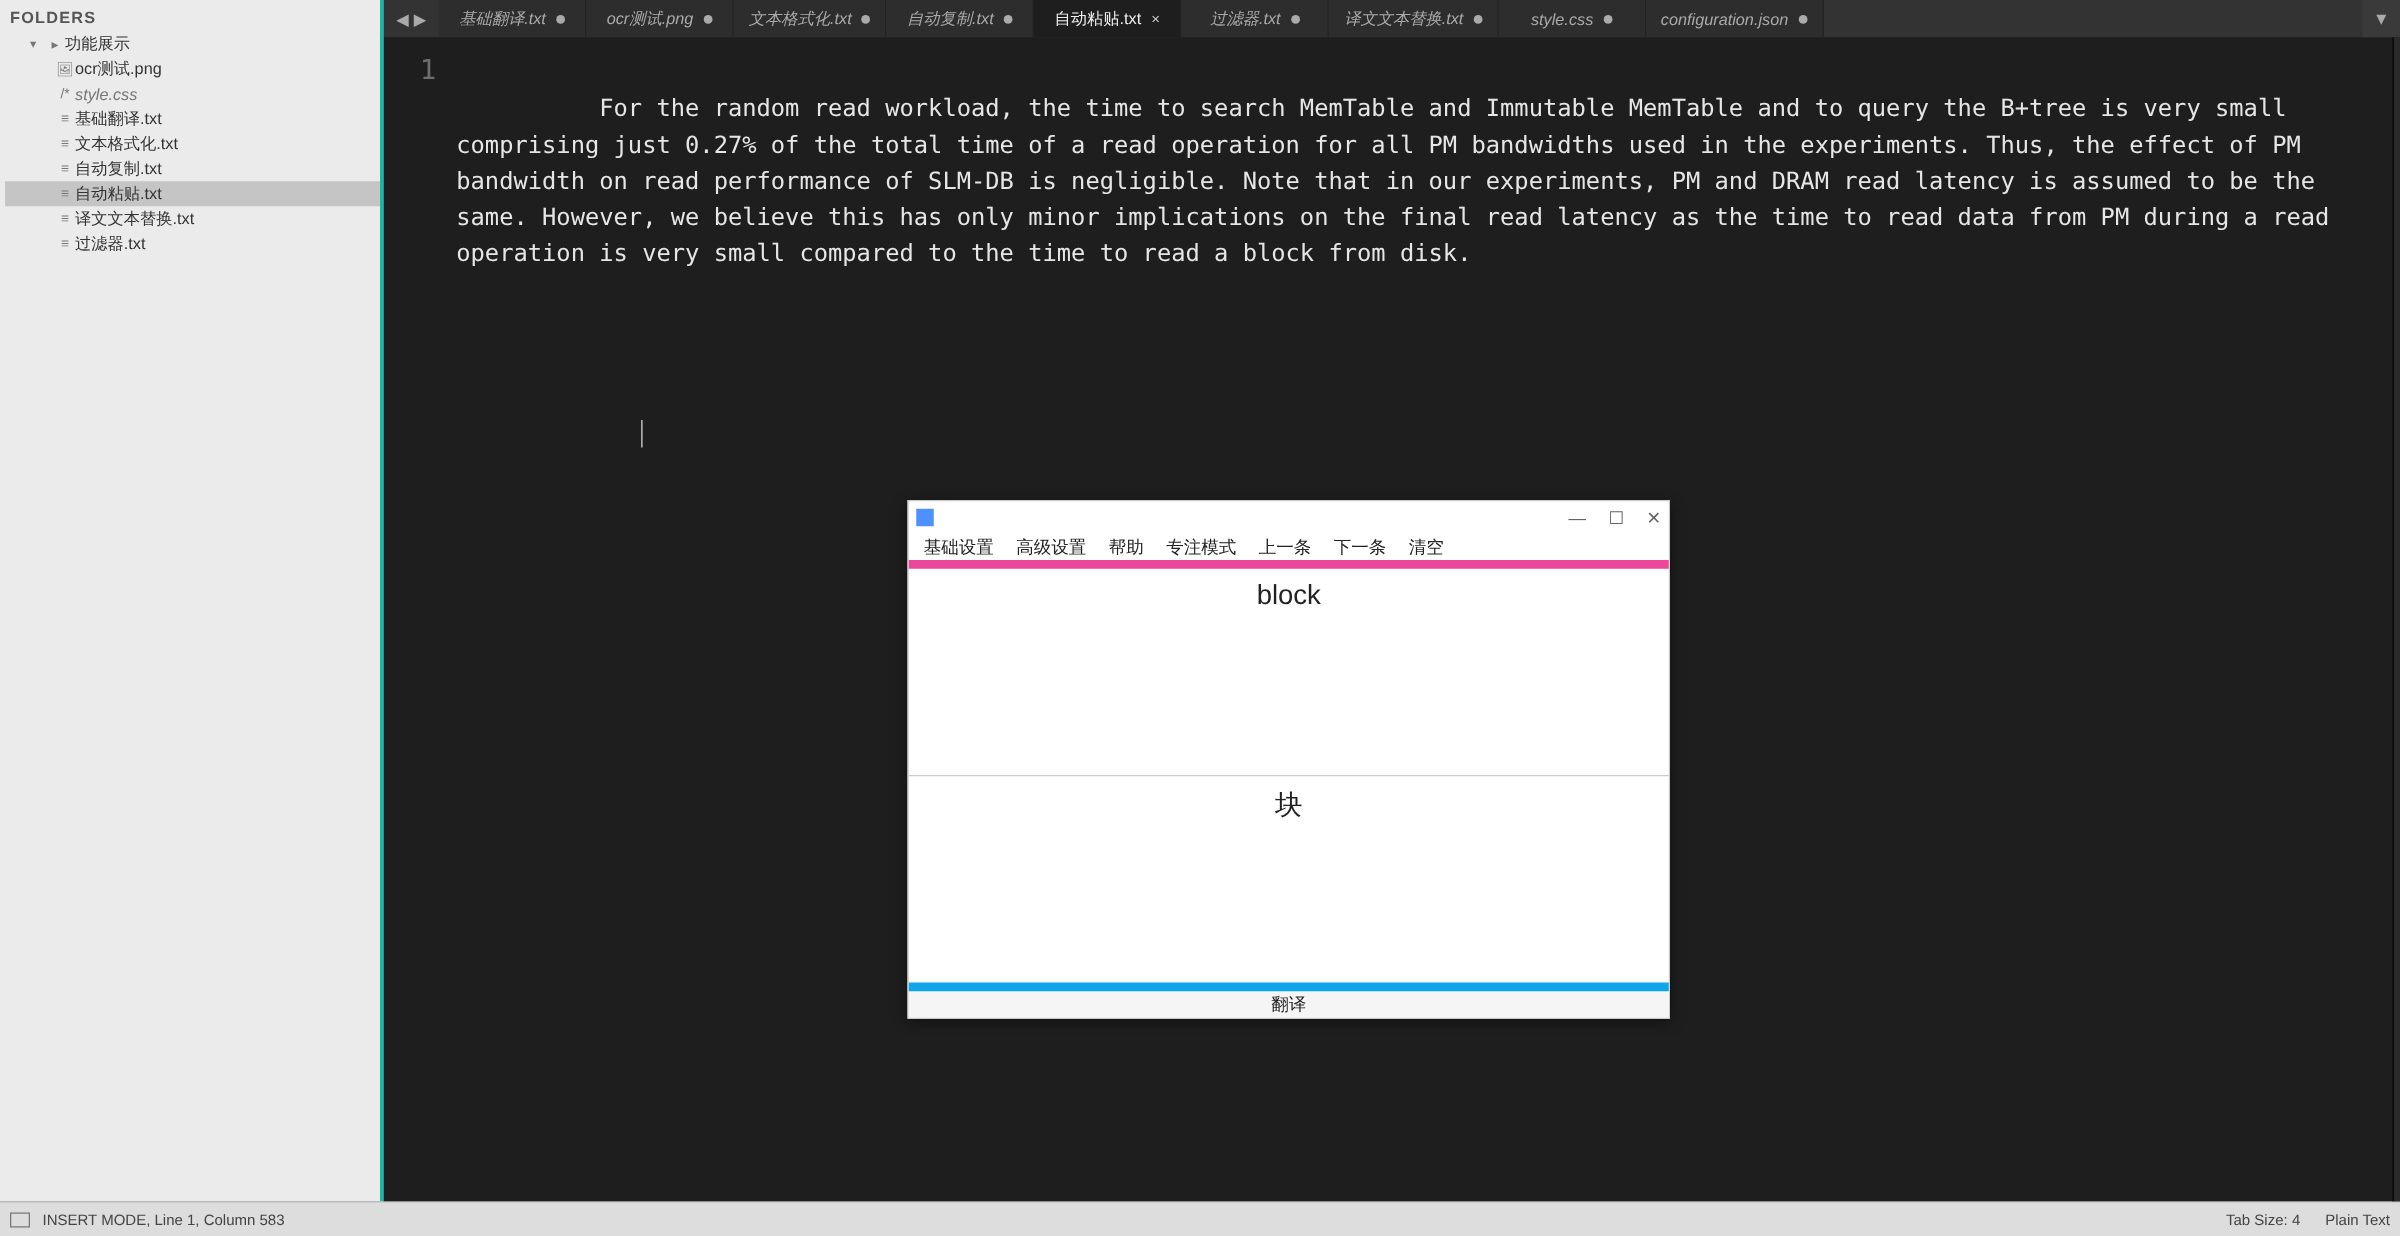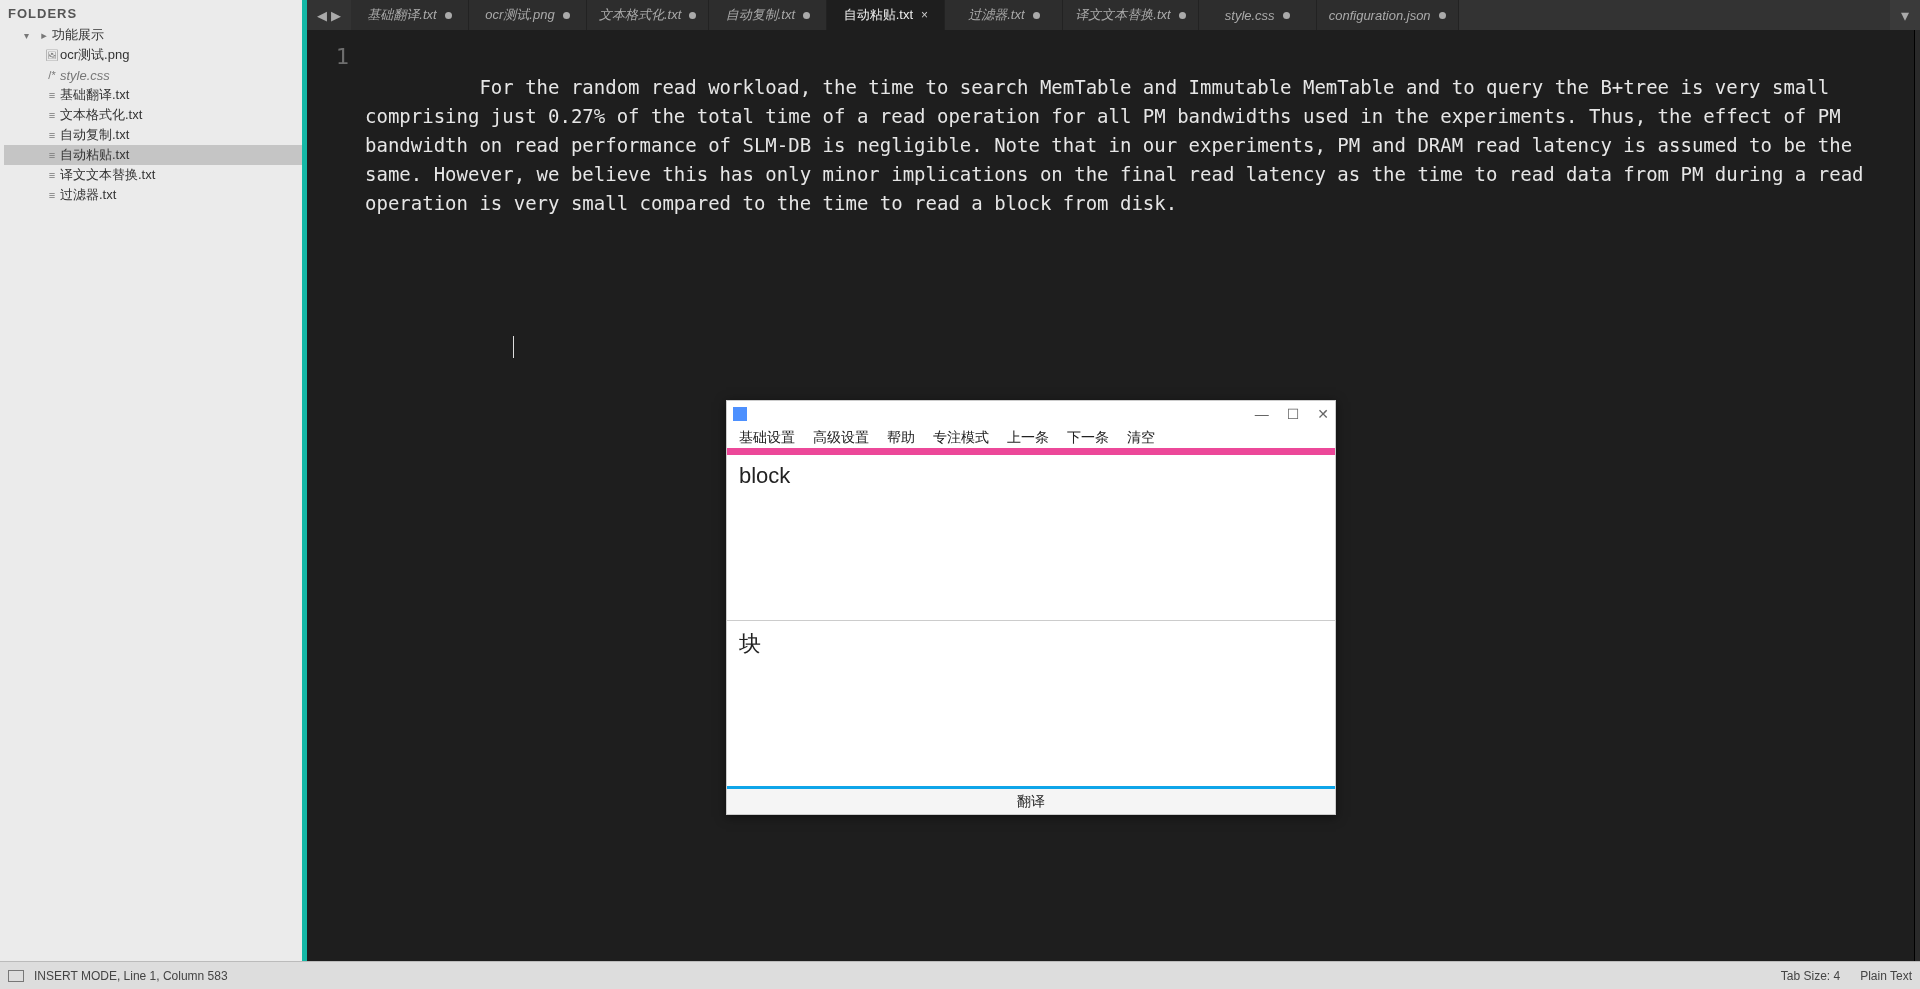--- a/index.html
+++ b/index.html
@@ -3,21 +3,21 @@
 <meta charset="utf-8">
 <style>
 * { margin:0; padding:0; box-sizing:border-box; }
 html,body { height:100%; width:100%; overflow:hidden; font-family:"Segoe UI","Microsoft YaHei",Arial,sans-serif; background:#1e1e1e; color:#ccc; }
 
 
 .app { display:flex; flex-direction:column; height:100%; }
 .main-row { display:flex; flex:1; min-height:0; }
 
 
-.sidebar { width:307px; background:#ebebeb; color:#333; display:flex; flex-direction:column; font-size:13px; border-right:5px solid #14b8a6; }
+.sidebar { width:307px; background:#ebebeb; color:#333; display:flex; flex-direction:column; font-size:13px; border-right:3px solid #14b8a6; }
 .sidebar-header { font-size:13px; font-weight:bold; color:#555; padding:6px 8px 4px 8px; letter-spacing:1px; }
 .tree { padding-left:4px; }
 .tree-row { display:flex; align-items:center; height:20px; padding-left:6px; cursor:default; }
 .tree-row.indent1 { padding-left:20px; }
 .tree-row.indent2 { padding-left:40px; }
 .tree-row.selected { background:#c5c5c5; }
 .tree-arrow { display:inline-block; width:10px; color:#777; font-size:10px; margin-right:2px; }
 .tree-icon { display:inline-block; width:16px; color:#777; font-size:11px; text-align:center; }
 .tree-label { white-space:nowrap; font-style: normal; }
 .folder-row .tree-label { font-weight:normal; }
@@ -43,24 +43,24 @@
 .minimap-strip { width:6px; background:#2a2a2a; border-left:1px solid #000; }
 .text-cursor { position:absolute; left:154px; top:306px; width:1px; height:22px; border-left:1px solid #ddd; }
 
 
 .overlay-window { position:absolute; left:419px; top:370px; width:610px; height:415px; background:#fff; color:#222; box-shadow:0 2px 10px rgba(0,0,0,0.5); border:1px solid #ccc; font-size:14px; display:flex; flex-direction:column; }
 .ow-title { height:26px; display:flex; align-items:center; justify-content:space-between; padding:0 6px; font-size:12px; color:#555; }
 .ow-title-icon { width:14px; height:14px; background:#4d90fe; display:inline-block; }
 .ow-title-btns { display:flex; gap:18px; color:#666; font-size:14px; }
 .ow-menu { height:28px; display:flex; align-items:center; gap:18px; padding:0 12px; font-size:14px; border-bottom:7px solid #ec4899; }
 .ow-menu span { cursor:default; }
-.ow-pane { flex:1; display:flex; flex-direction:column; }
+.ow-pane { flex:1; display:flex; flex-direction:column;text-align:center; }
 .ow-pane-row { flex:1; padding:8px 12px; font-size:22px; color:#222; border-bottom:1px solid #ccc; overflow:auto; }
 .ow-pane-row:last-child { border-bottom:none; }
-.ow-footer { height:28px; display:flex; align-items:center; justify-content:center; border-top:3px solid #0ea5e9; font-size:14px; background:#f5f5f5; }
+.ow-footer { height:28px; display:flex; align-items:center; justify-content:center; border-top:7px solid #0ea5e9; font-size:14px; background:#f5f5f5; }
 
 
 .statusbar { height:28px; background:#ddd; color:#444; display:flex; align-items:center; font-size:12px; padding:0 8px; border-top:1px solid #bbb; justify-content:space-between; }
 .status-left { display:flex; align-items:center; gap:10px; }
 .status-right { display:flex; align-items:center; gap:20px;text-align:right; }
 .status-ico { width:16px; height:12px; border:1px solid #777; display:inline-block; }
 </style>
 </head>
 <body>
 

